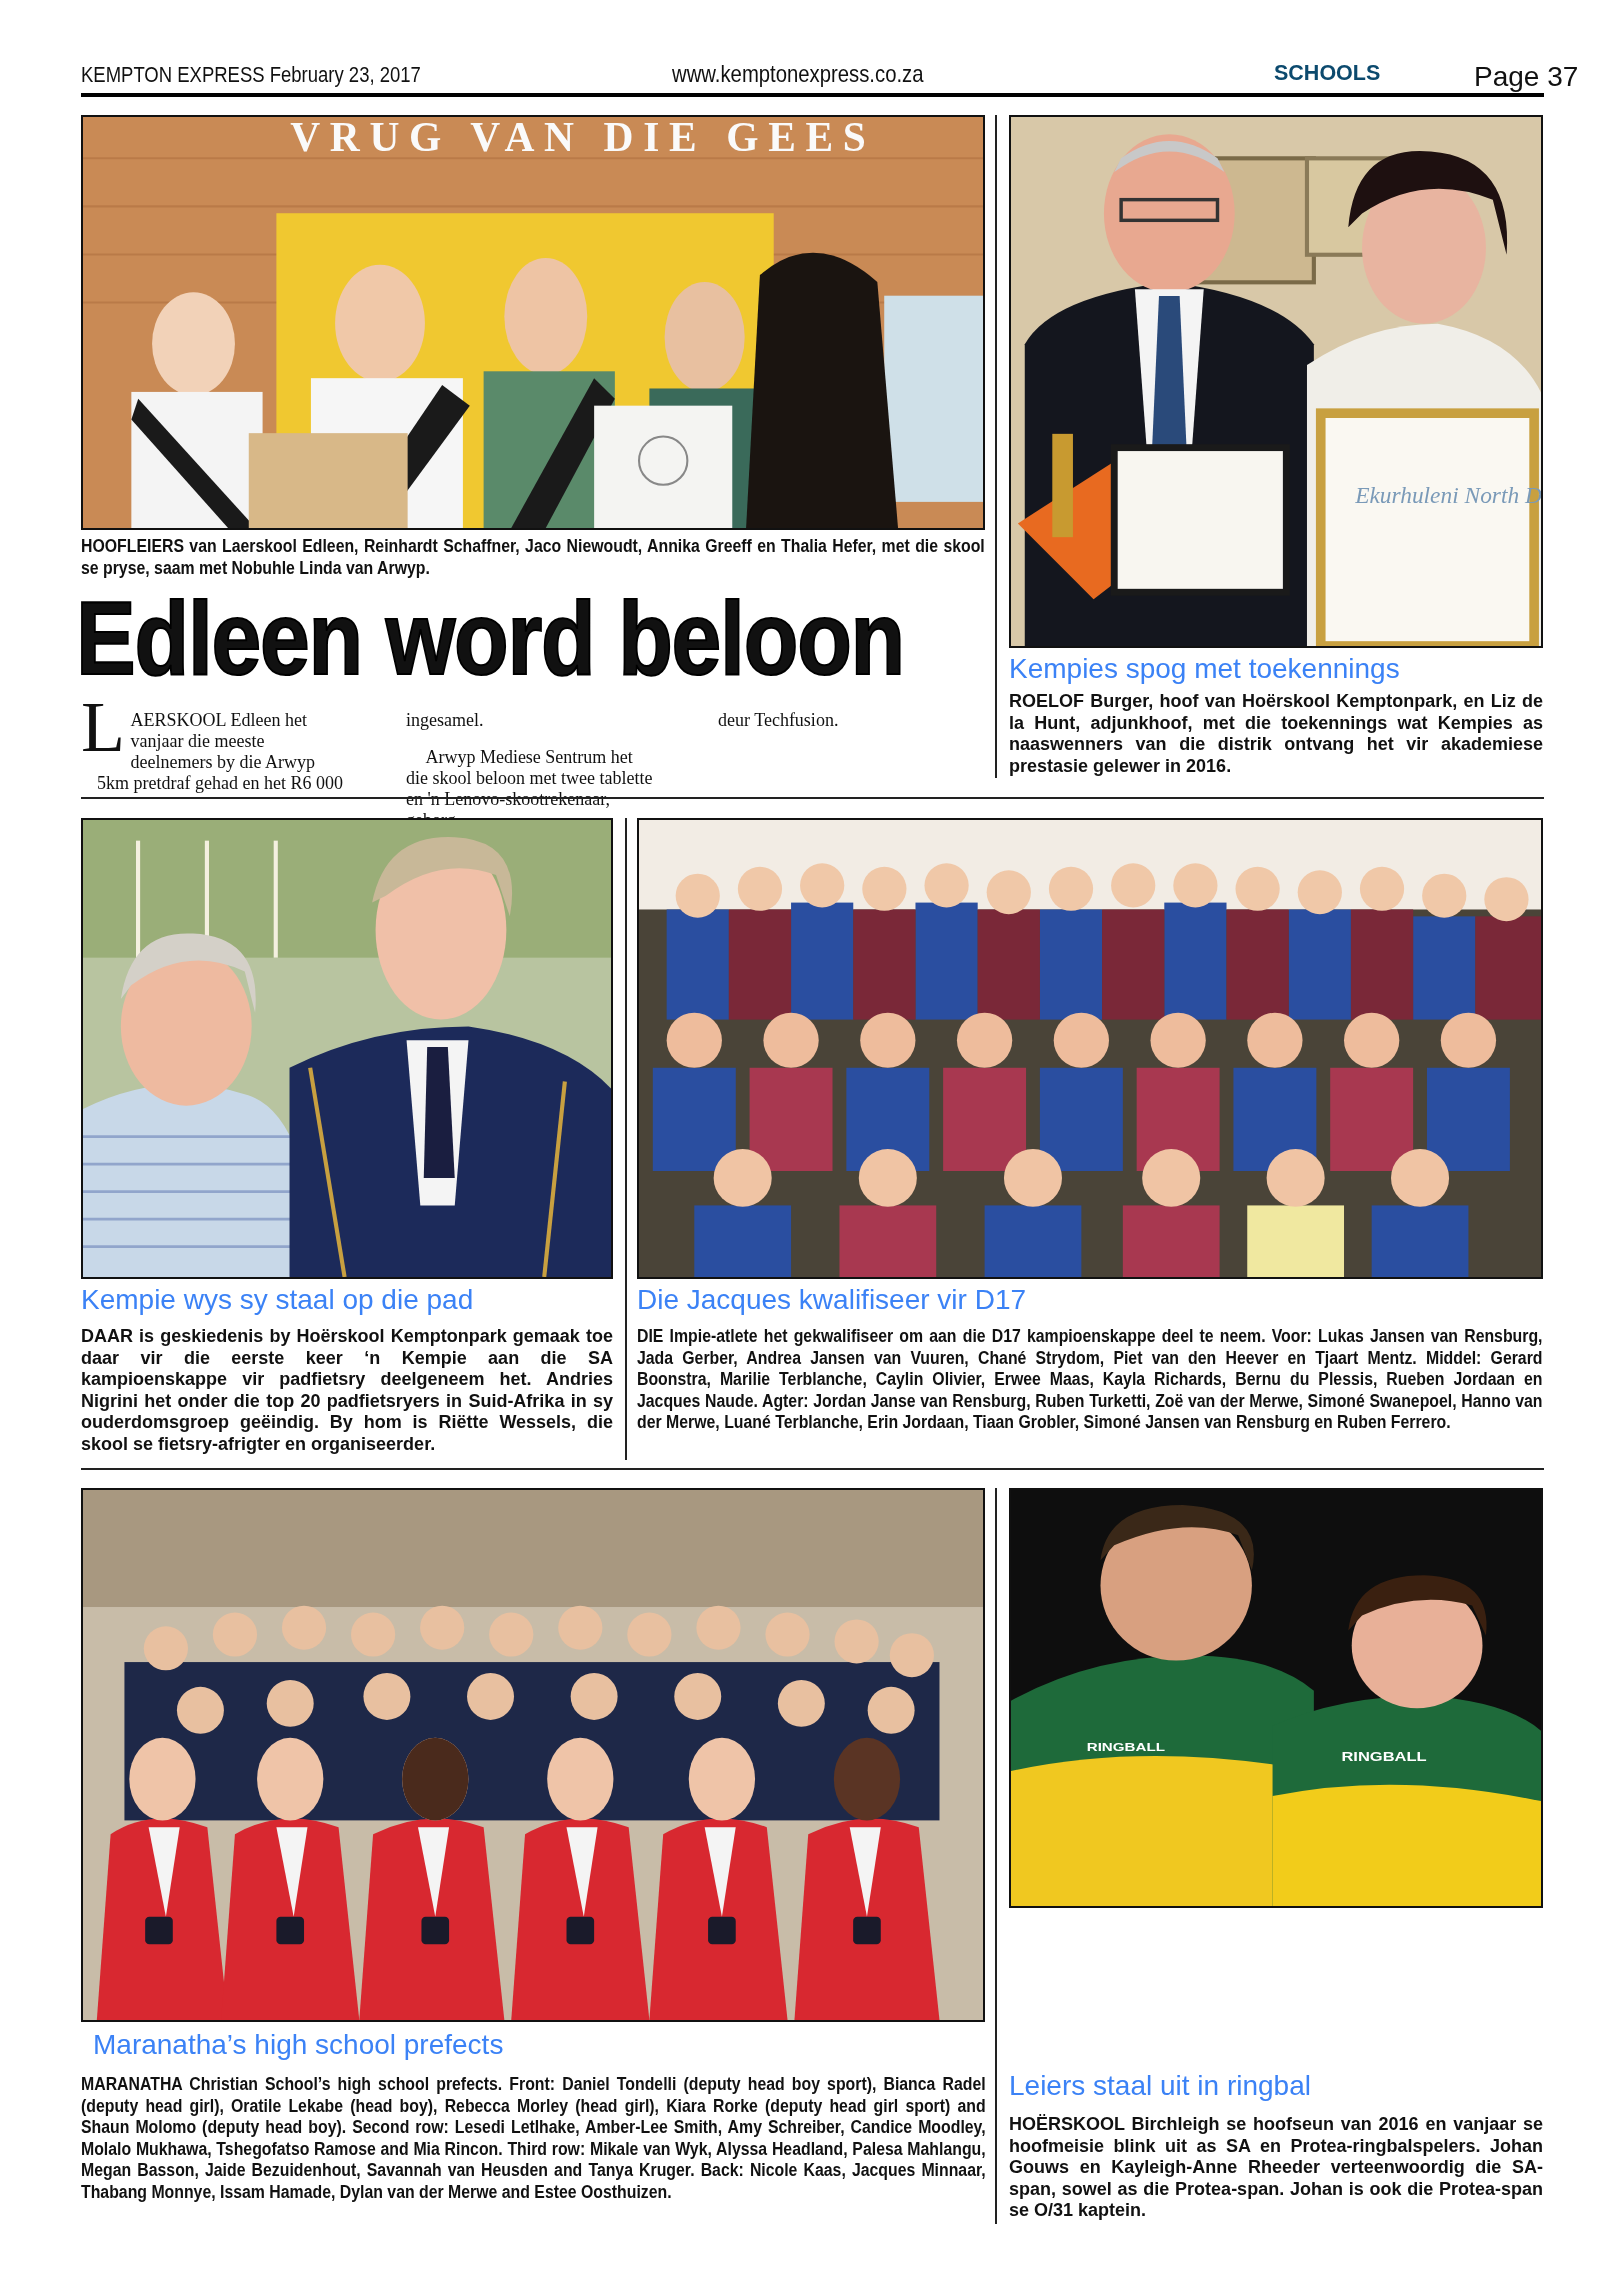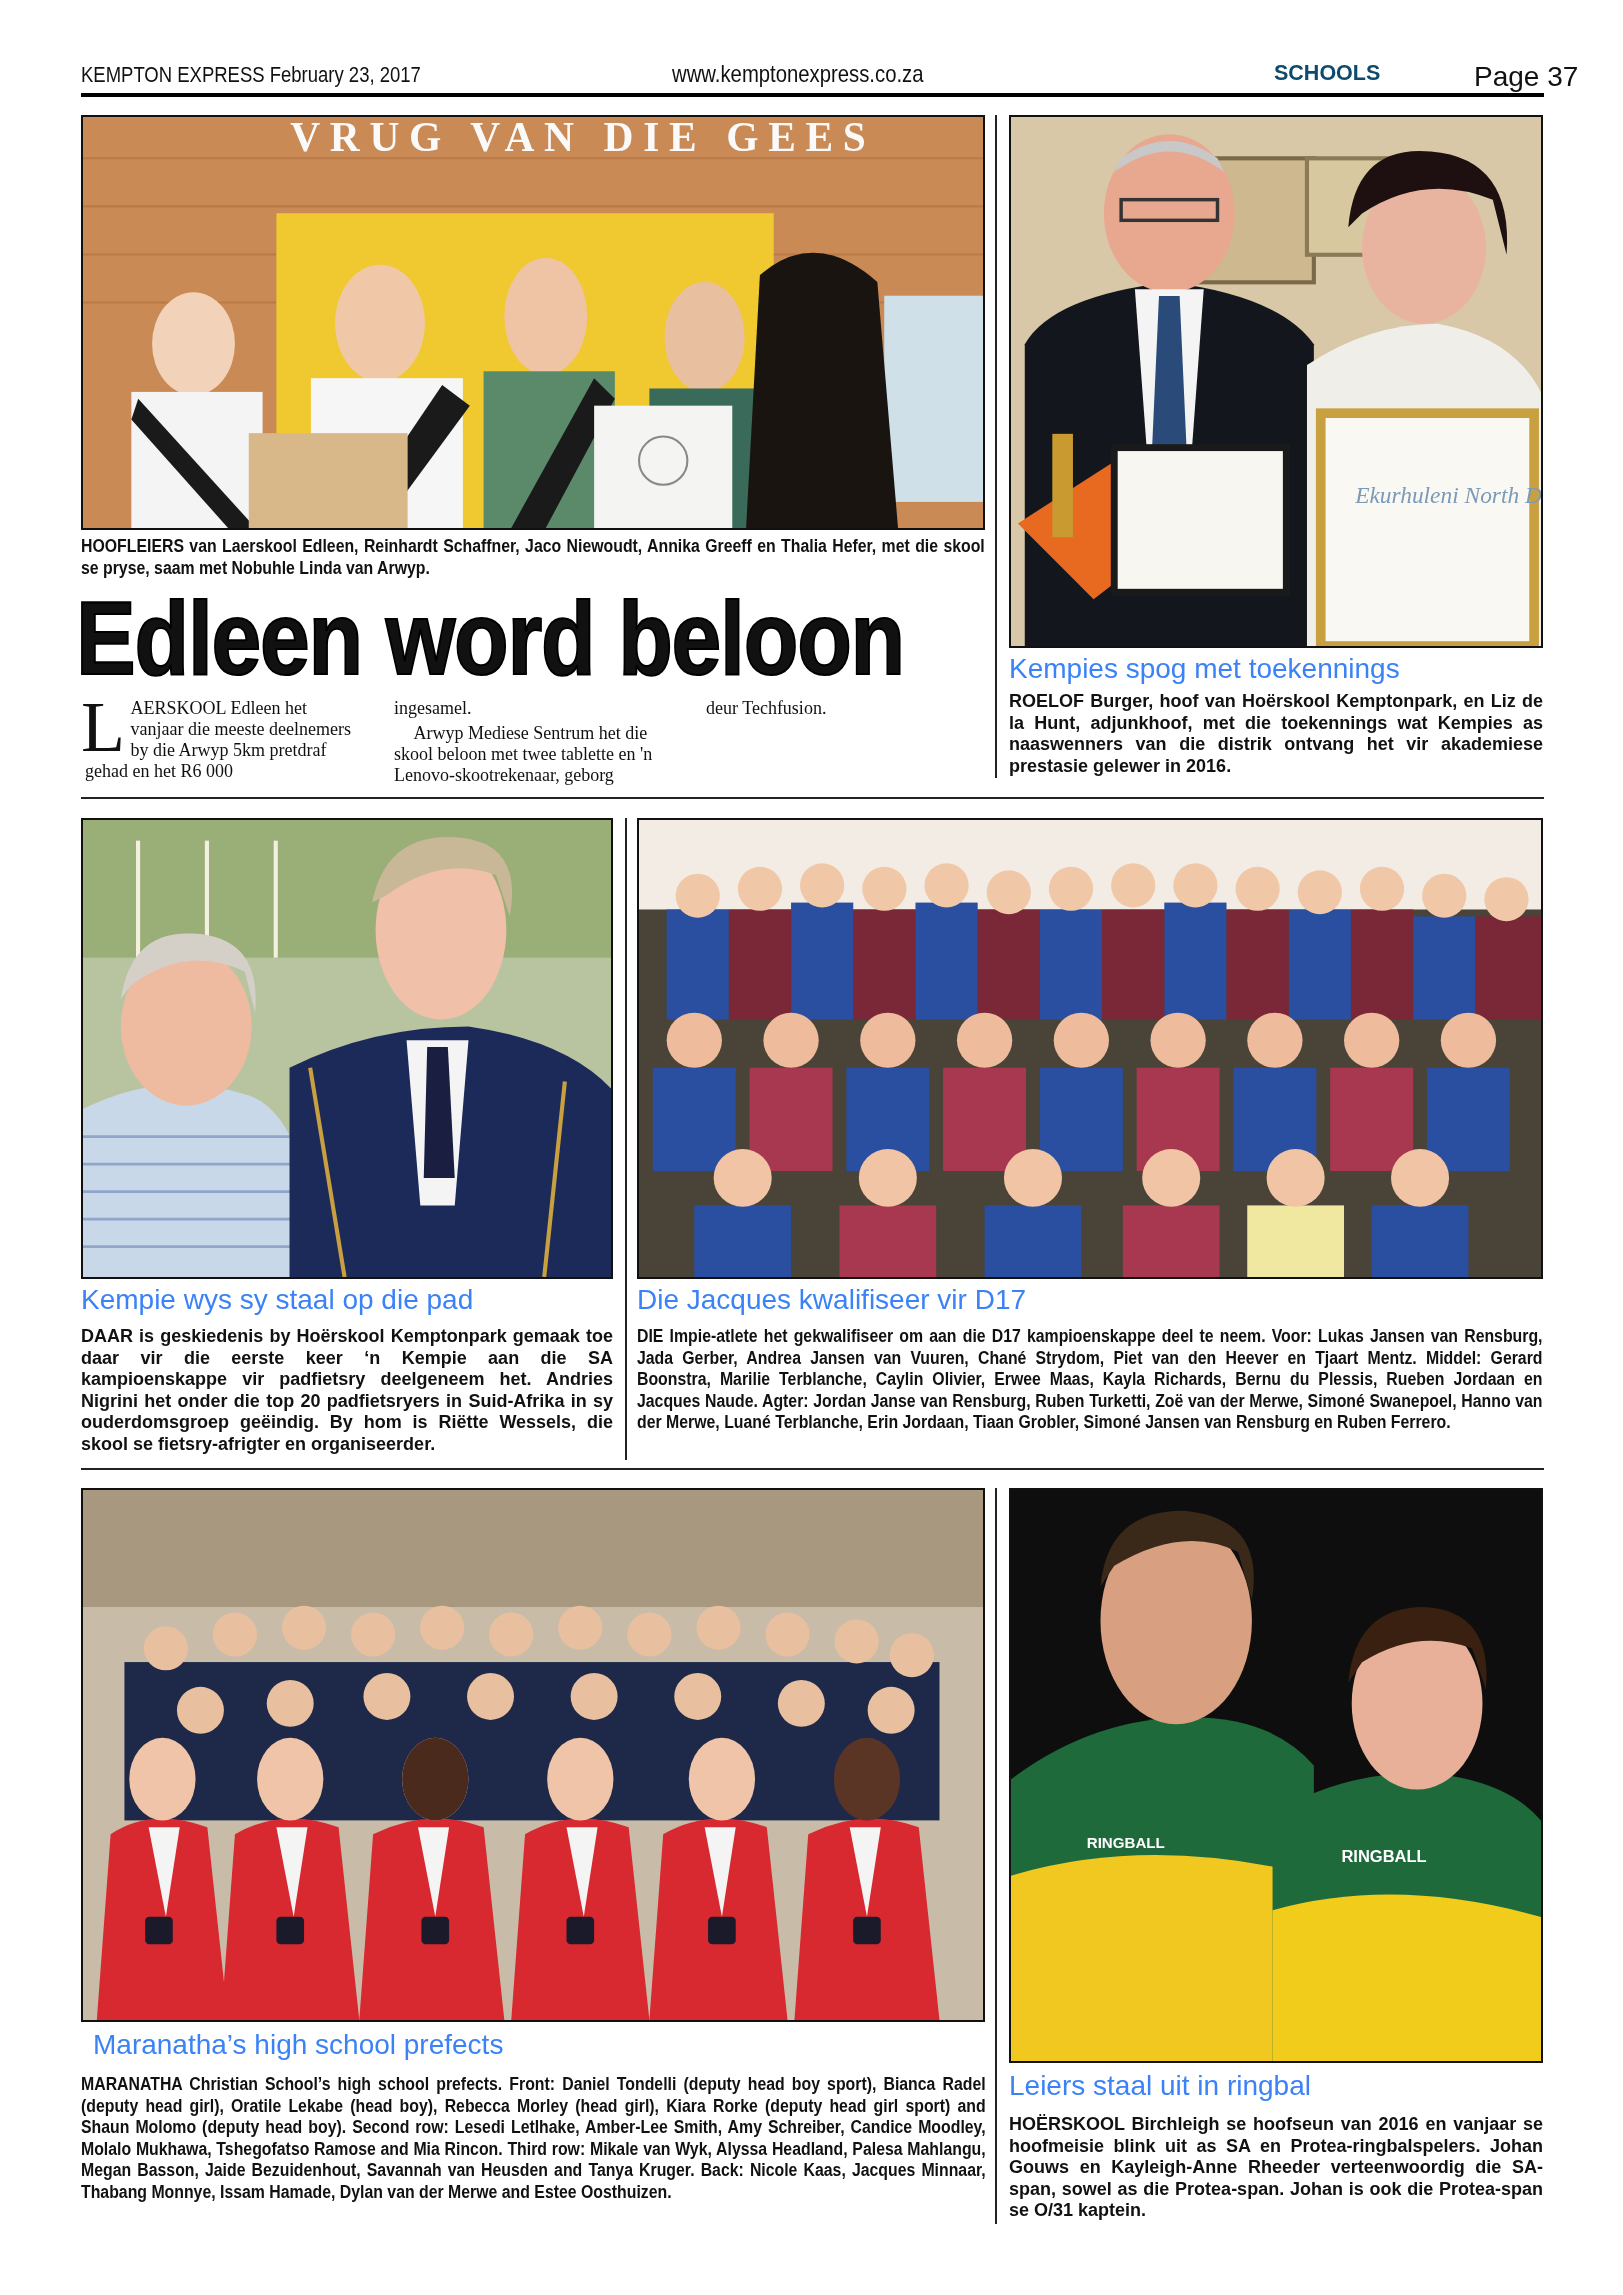--- a/index.html
+++ b/index.html
@@ -17,21 +17,21 @@
   
   .photo { border: 2.1px solid #111; box-sizing: border-box; overflow: hidden; }
   .photo svg { display: block; width: 100%; height: 100%; }
 
   
   .cap-bold { font-weight: bold; font-size: 18px; line-height: 21.5px; text-align: justify; }
   .cap-cond { transform: scaleX(0.88); transform-origin: left top; }
   .subhead { font-size: 28px; line-height: 33px; color: #3b82f6; white-space: nowrap; }
   .headline { font-family: "Liberation Sans", sans-serif; font-weight: 900; font-size: 104px; line-height: 104px; letter-spacing: -1.4px; white-space: nowrap; transform: scaleX(0.86); transform-origin: left top; -webkit-text-stroke: 2.1px #000; }
   .body-col { font-family: "Liberation Serif", serif; font-size: 18px; line-height: 21px; color: #111; }
-  .body-col p { margin: 4px; }
+  .body-col p { margin: 16px; }
   .body-col p.indent { text-indent: 19.4px; }
   .dropcap { float: left; font-family: "Liberation Serif", serif; font-size: 72px; line-height: 60px; margin: 2.8px 5.6px 0 0; }
 </style>
 </head>
 <body>
 
 <div class="abs mast-text" style="left:81px;">KEMPTON EXPRESS February 23, 2017</div>
 <div class="abs mast-url" style="left:672px;">www.kemptonexpress.co.za</div>
 <div class="abs mast-section" style="left:1274px;">SCHOOLS</div>
 <div class="abs mast-page" style="left:1474px;">Page 37</div>
@@ -314,21 +314,21 @@
       </g>
   </svg>
 </div>
 <div class="abs subhead" style="left:93px; top:2028px;">Maranatha’s high school prefects</div>
 <div class="abs cap-bold" style="left:81px; top:2074px; width:904px;">
   <div class="cap-cond" style="width:1028px;">MARANATHA Christian School’s high school prefects. Front: Daniel Tondelli (deputy head boy sport), Bianca Radel (deputy head girl), Oratile Lekabe (head boy), Rebecca Morley (head girl), Kiara Rorke (deputy head girl sport) and Shaun Molomo (deputy head boy). Second row: Lesedi Letlhake, Amber-Lee Smith, Amy Schreiber, Candice Moodley, Molalo Mukhawa, Tshegofatso Ramose and Mia Rincon. Third row: Mikale van Wyk, Alyssa Headland, Palesa Mahlangu, Megan Basson, Jaide Bezuidenhout, Savannah van Heusden and Tanya Kruger. Back: Nicole Kaas, Jacques Minnaar, Thabang Monnye, Issam Hamade, Dylan van der Merwe and Estee Oosthuizen.</div>
 </div>
 
 <div class="abs vrule" style="left:995px; top:1488px; height:736px;"></div>
 
-<div class="abs photo" style="left:1009px; top:1488px; width:534px; height:575px;">
+<div class="abs photo" style="left:1009px; top:1488px; width:534px; height:420px;">
   <svg viewBox="0 0 770 829" preserveAspectRatio="none">
     <rect width="770" height="829" fill="#0e0e0e"></rect>
 
     <path d="M0 829 L0 420 Q120 330 260 330 Q380 330 440 400 L440 829 Z" fill="#1e6a3a"></path>
     <path d="M0 829 L0 560 Q200 500 440 560 L440 829 Z" fill="#f0c820"></path>
     <ellipse cx="240" cy="190" rx="110" ry="150" fill="#d8a080"></ellipse>
     <path d="M130 140 Q140 30 250 30 Q370 40 350 160 L330 90 Q250 50 150 110 Z" fill="#3a2818"></path>
 
     <path d="M380 829 L380 470 Q480 410 600 410 Q720 420 770 480 L770 829 Z" fill="#1e6a3a"></path>
     <path d="M380 829 L380 610 Q560 560 770 620 L770 829 Z" fill="#f2cc1a"></path>

